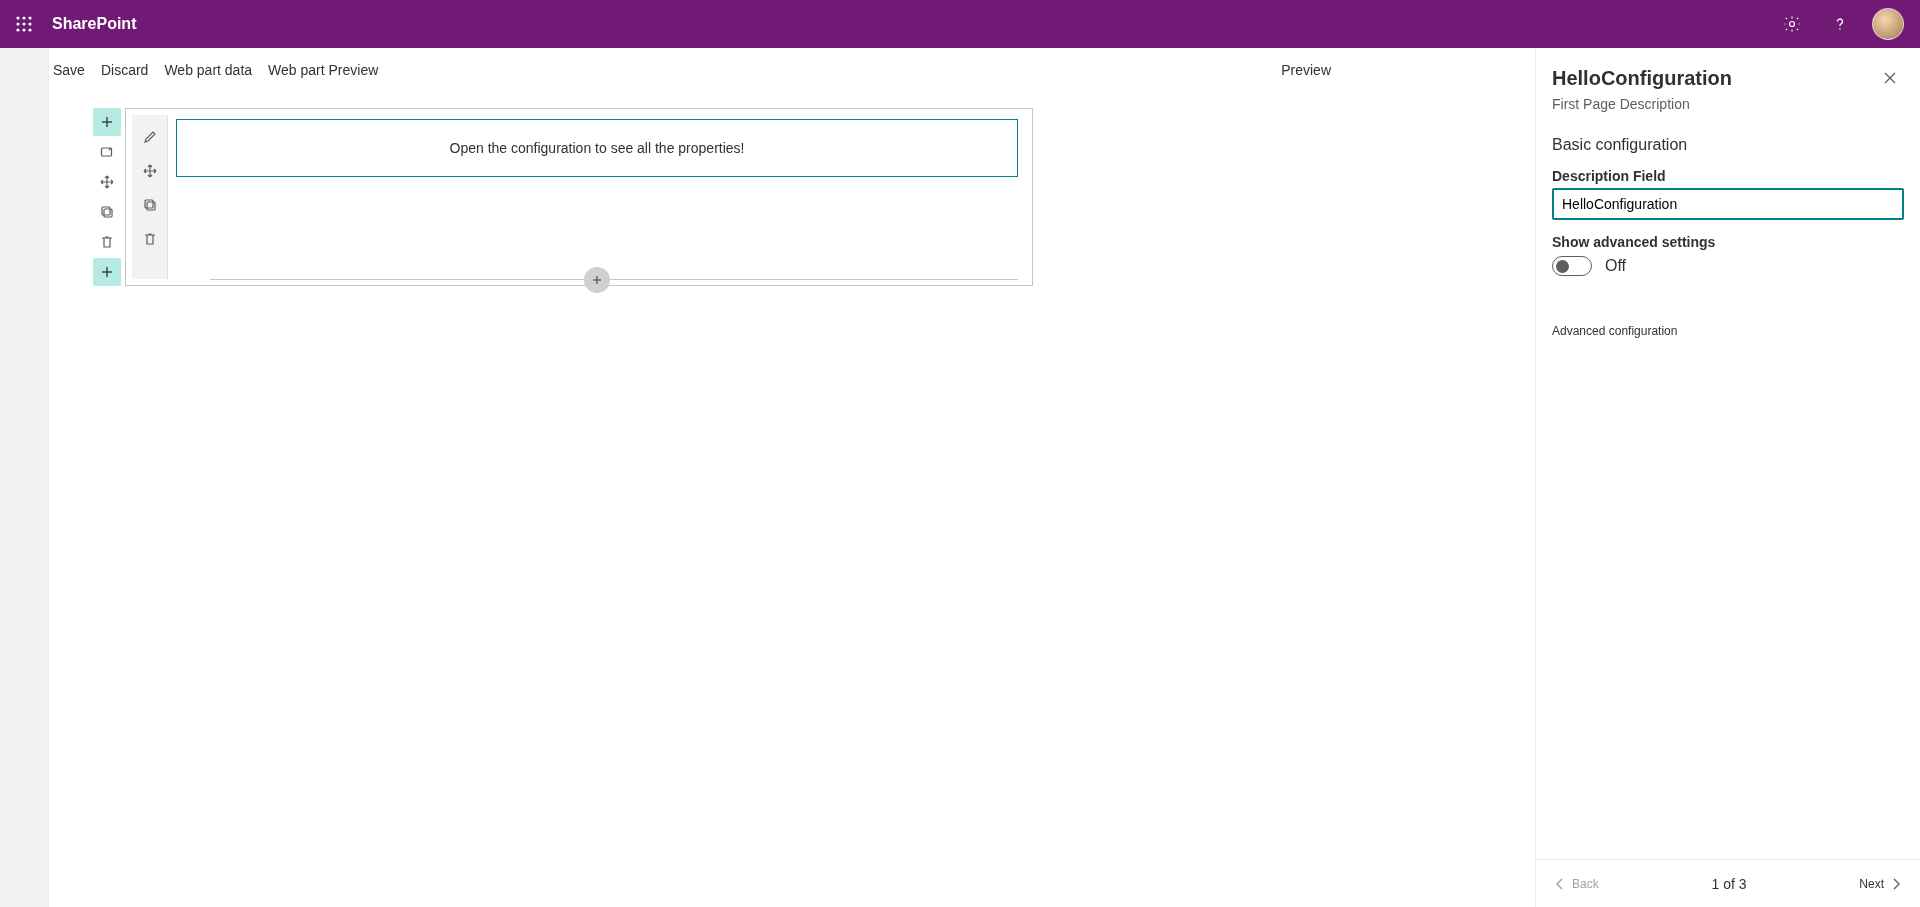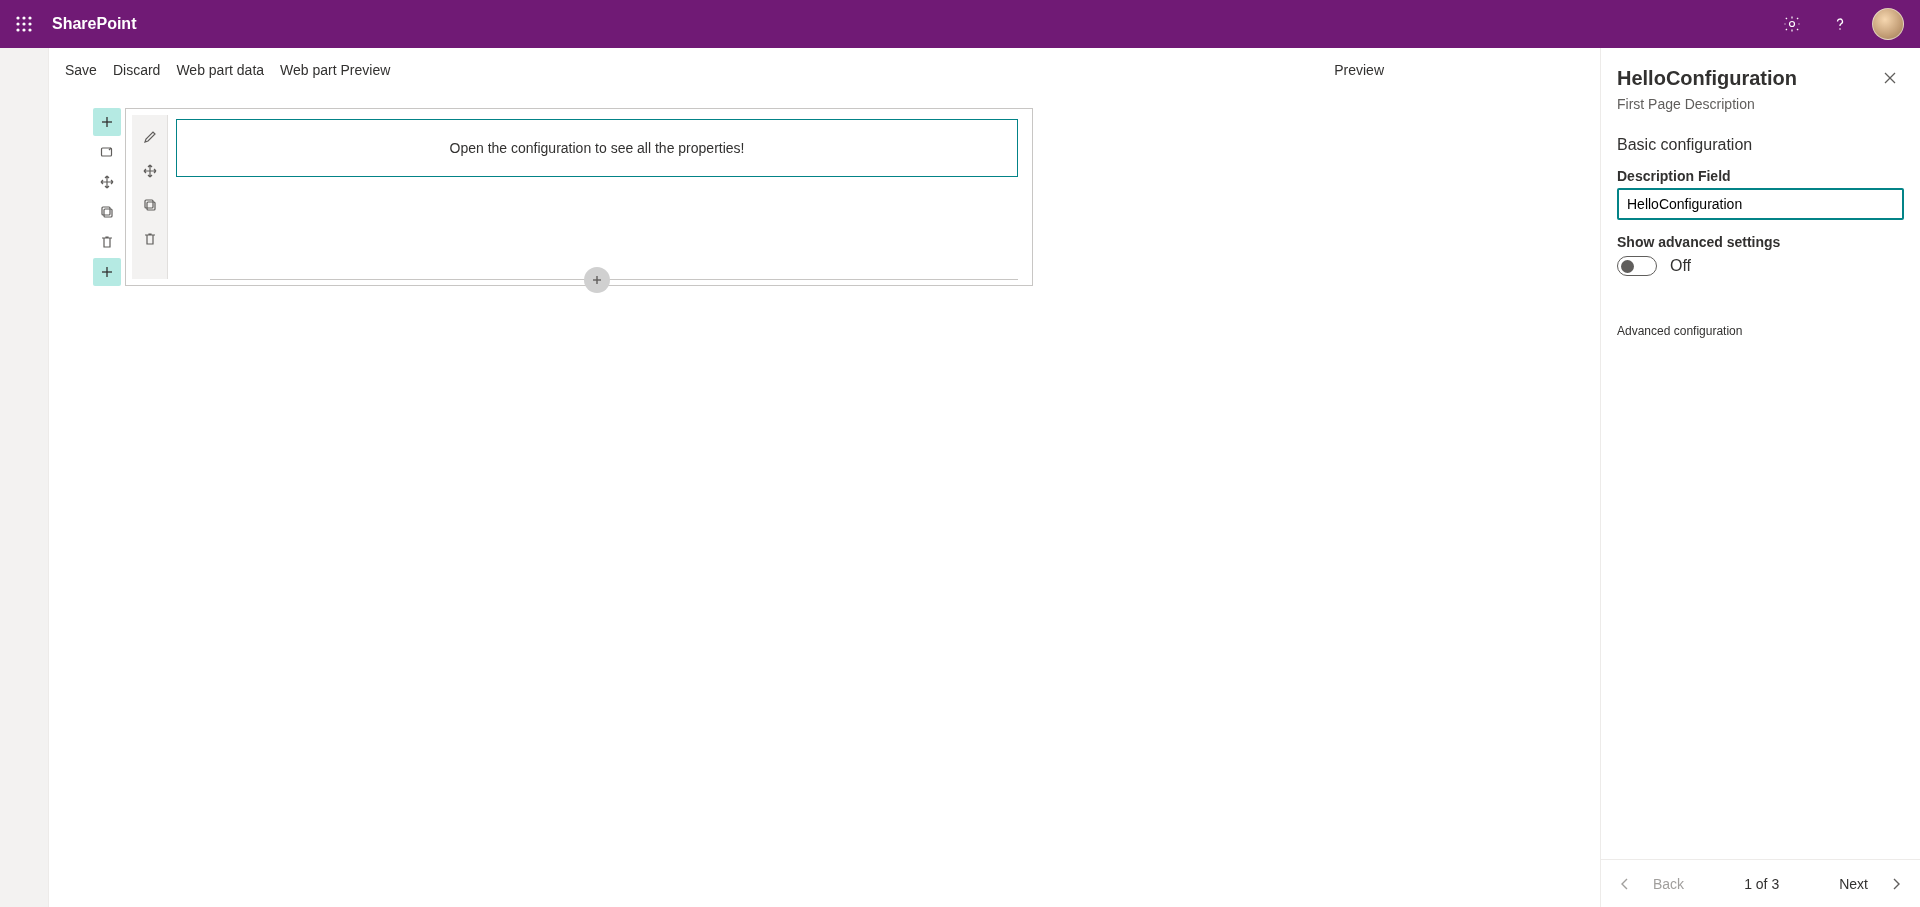--- a/index.html
+++ b/index.html
@@ -20,21 +20,21 @@
 
   
   .content-row { flex: 1; display: flex; min-height: 0; }
 
   
   .left-rail { width: 48px; background: #f3f2f1; }
 
   
   .editor-col { flex: 1; display: flex; flex-direction: column; min-width: 0; background: #fff; border-left: 1px solid #edebe9; }
 
-  .command-bar { height: 44px; display: flex; align-items: center; padding: 0 16px; gap: 16px; border-bottom: none; }
+  .command-bar { height: 44px; display: flex; align-items: center; padding: 0 4px; gap: 16px; border-bottom: none; }
   .cmd { font-size: 14px; color: #323130; cursor: pointer; padding: 4px 0; }
   .cmd-spacer { flex: 1; }
   .cmd.preview { margin-right: 200px; }
 
   .canvas-wrap { flex: 1; padding: 16px 40px 40px 40px; overflow: auto; }
   .canvas { width: 944px; margin: 0; position: relative; }
 
   .section-outer { position: relative; display: flex; }
   .section-toolbar { width: 36px; display: flex; flex-direction: column; align-items: center; gap: 2px; padding-top: 0; }
   .btn-sq { width: 28px; height: 28px; display: flex; align-items: center; justify-content: center; cursor: pointer; border-radius: 2px; }
@@ -43,35 +43,35 @@
   .section-box { flex: 1; border: 1px solid #c8c6c4; background: #fff; padding: 6px; display: flex; position: relative; }
   .wp-toolbar { width: 36px; background: #f3f2f1; display: flex; flex-direction: column; align-items: center; padding: 8px 0; gap: 6px; border-right: 1px solid #e1dfdd; }
   .wp-body { flex: 1; padding: 4px 8px 12px 8px; position: relative; }
   .wp-selected { border: 1.5px solid #038387; border-radius: 0; padding: 20px 12px; text-align: center; background: #fff; }
   .wp-selected-text { font-size: 14px; color: #323130; }
 
   .add-inline { position: absolute; left: 50%; transform: translateX(-50%); bottom: -14px; width: 26px; height: 26px; border-radius: 50%; background: #d0d0d0; display: flex; align-items: center; justify-content: center; cursor: pointer; }
   .add-line { position: absolute; left: 42px; right: 8px; bottom: -1px; height: 1px; background: #c8c6c4; }
 
   
-  .config-panel { width: 320px; border-left: 1px solid #edebe9; background: #fff; display: flex; flex-direction: column; }
+  .config-panel { width: 385px; border-left: 1px solid #edebe9; background: #fff; display: flex; flex-direction: column; }
   .panel-header { display: flex; align-items: center; justify-content: space-between; padding: 16px 16px 4px 16px; }
   .panel-title { font-size: 20px; font-weight: 600; }
   .panel-sub { font-size: 14px; color: #605e5c; padding: 0 16px 16px 16px; }
   .panel-body { flex: 1; overflow: auto; padding: 0 16px; }
   .group-heading { font-size: 16px; font-weight: 400; color: #323130; margin: 8px 0 14px 0; }
   .field-label { font-size: 14px; font-weight: 600; margin-bottom: 4px; }
   .text-field { width: 100%; height: 32px; border: 2px solid #038387; border-radius: 2px; padding: 0 8px; font-size: 14px; outline: none; }
   .toggle-row { display: flex; align-items: center; gap: 13px; margin-top: 6px; }
   .toggle { width: 40px; height: 20px; border-radius: 10px; border: 1px solid #605e5c; position: relative; cursor: pointer; }
   .toggle-knob { position: absolute; top: 2.5px; left: 3px; width: 13px; height: 13px; border-radius: 50%; background: #605e5c; }
   .section-heading-2 { font-size: 12px; margin-top: 48px; }
 
   .panel-footer { height: 48px; border-top: 1px solid #edebe9; display: flex; align-items: center; justify-content: space-between; padding: 0 16px; }
-  .nav-btn { display: flex; align-items: center; gap: 20px; font-size: 14px; cursor: pointer; }
+  .nav-btn { display: flex; align-items: center; gap: 4px; font-size: 12px; cursor: pointer; }
   .nav-btn.disabled { color: #a19f9d; cursor: default; }
   .page-ind { font-size: 14px; color: #323130; }
 
   
   .i16 { width: 16px; height: 16px; }
   .i18 { width: 18px; height: 18px; }
 </style>
 </head>
 <body>
 

